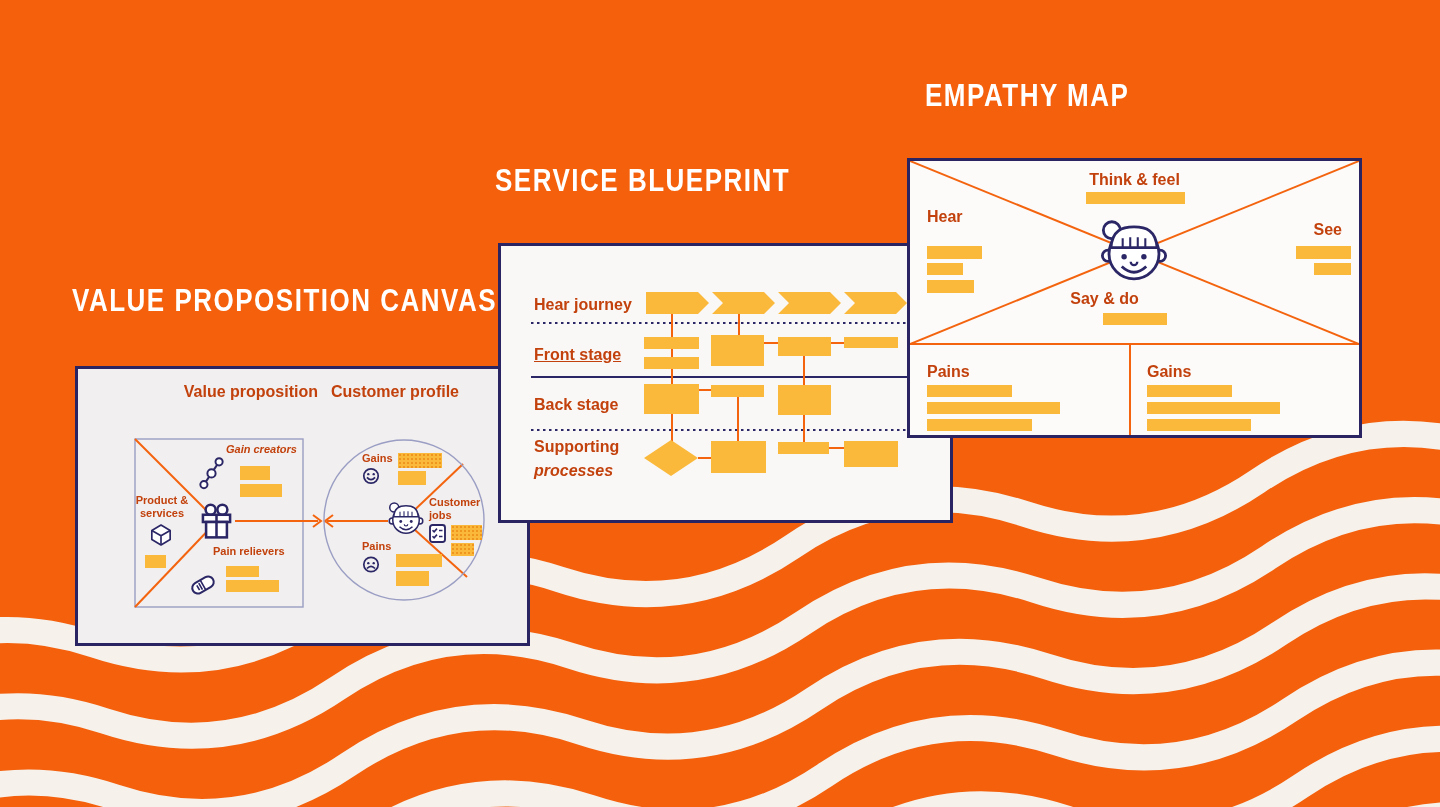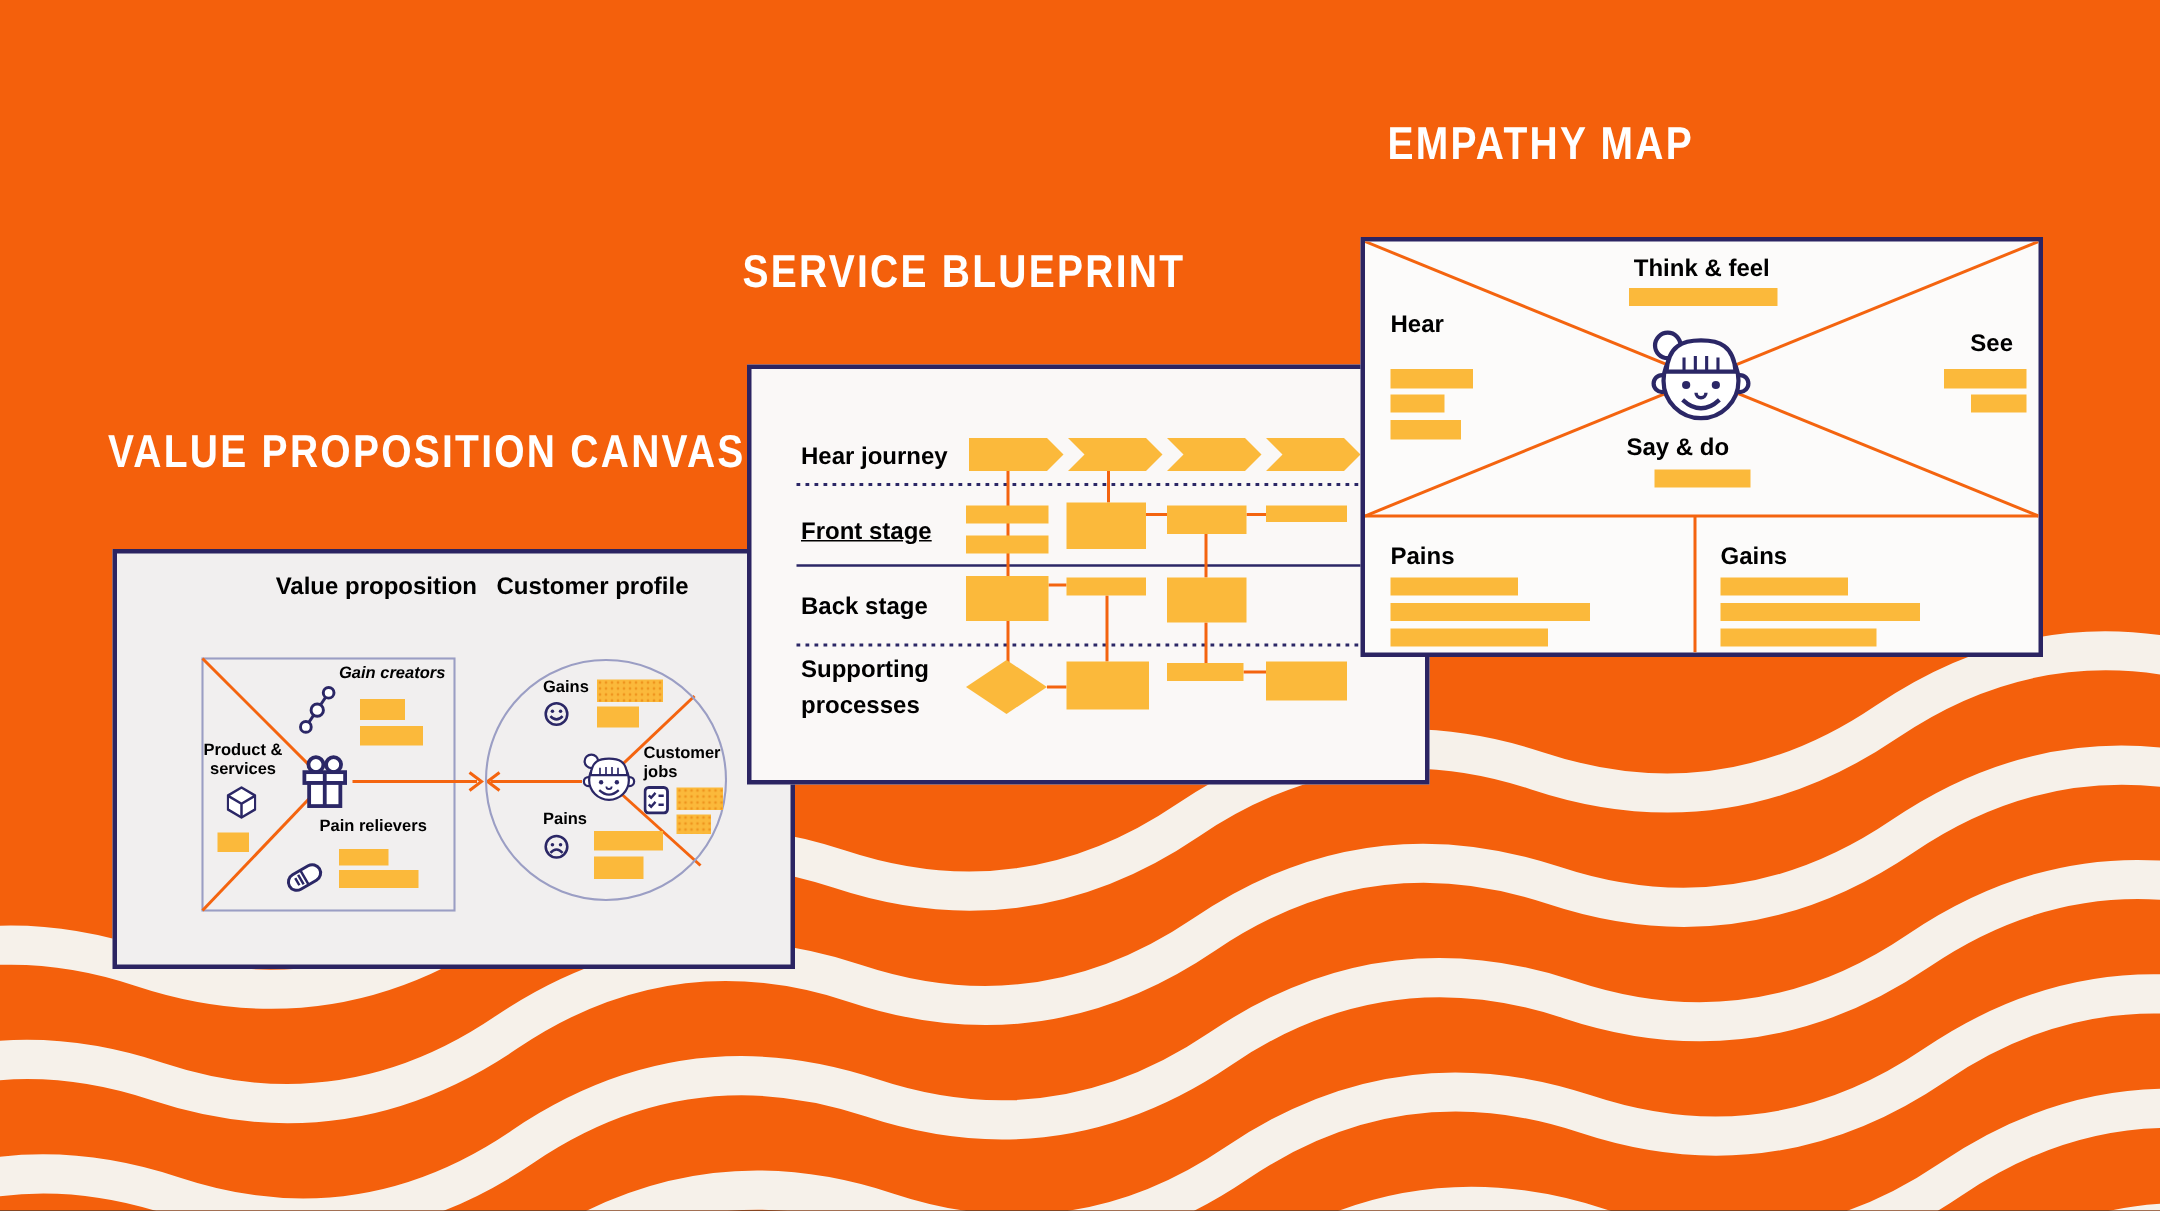--- a/index.html
+++ b/index.html
@@ -13,21 +13,21 @@
   .big-title{
     position:absolute;z-index:5;color:#FFFFFF;font-weight:700;
     font-size:26px;letter-spacing:1.5px;white-space:nowrap;
     transform:scaleY(1.18);transform-origin:0 0;
   }
   .card{
     position:absolute;width:455px;height:280px;z-index:2;
     border:3px solid #2B2462;box-sizing:border-box;
   }
   .card .overlay{position:absolute;left:0;top:0;z-index:1;}
-  .lbl{position:absolute;z-index:3;color:#000000;font-weight:700;line-height:1.15;}
+  .lbl{position:absolute;z-index:3;color:#c2410c;font-weight:700;line-height:1.15;}
   .lbl.h16{font-size:16px;}
   .lbl.h11{font-size:11px;}
   .bar{position:absolute;z-index:3;background:#FBB93B;}
   .bar.tex{
     background-image:radial-gradient(rgba(232,130,15,.65) 0.9px, transparent 1.1px);
     background-size:4px 4px;background-color:#FBB93B;
   }
   .icon{position:absolute;z-index:4;}
   .ctr{text-align:center;}
   .rt{text-align:right;}
@@ -246,21 +246,21 @@
         <rect x="277" y="196" width="51" height="12"></rect>
         <rect x="343" y="195" width="54" height="26"></rect>
       </g>
     </svg>
 
     <div class="lbl h16" style="left:33px;top:50px;">Hear journey</div>
     <div class="lbl h16" style="left:33px;top:100px;text-decoration:underline;">Front stage</div>
     <div class="lbl h16" style="left:33px;top:150px;">Back stage</div>
     <div class="lbl h16" style="left:33px;top:192px;">
       <span>Supporting</span><br>
-      <span style="display:inline-block;margin-top:6px;">processes</span>
+      <span style="display:inline-block;margin-top:6px;font-style:italic;">processes</span>
     </div>
   </div>
 
   <div class="big-title" style="left:925px;top:78px;">EMPATHY MAP</div>
 
   <div class="card" style="left:907px;top:158px;background:#FCFBFA;z-index:3;">
     <svg class="overlay" width="449" height="274" viewBox="0 0 449 274">
       <g stroke="#F4640F" stroke-width="2" fill="none">
         <line x1="0" y1="0" x2="449" y2="183"></line>
         <line x1="449" y1="0" x2="0" y2="183"></line>
@@ -278,21 +278,21 @@
     <div class="bar" style="left:17px;top:119px;width:47px;height:13px;"></div>
 
     <div class="lbl h16 rt" style="left:332px;top:60px;width:100px;">See</div>
     <div class="bar" style="left:386px;top:85px;width:55px;height:13px;"></div>
     <div class="bar" style="left:404px;top:102px;width:37px;height:12px;"></div>
 
     <svg class="icon" style="left:186px;top:57px;" width="76" height="66">
         <use href="#sym-girl-face"></use>
       </svg>
 
-    <div class="lbl h16 ctr" style="left:14px;top:129px;width:389px;">Say &amp; do</div>
+    <div class="lbl h16 ctr" style="left:0;top:129px;width:389px;">Say &amp; do</div>
     <div class="bar" style="left:193px;top:152px;width:64px;height:12px;"></div>
 
     <div class="lbl h16" style="left:17px;top:202px;">Pains</div>
     <div class="bar" style="left:17px;top:224px;width:85px;height:12px;"></div>
     <div class="bar" style="left:17px;top:241px;width:133px;height:12px;"></div>
     <div class="bar" style="left:17px;top:258px;width:105px;height:12px;"></div>
 
     <div class="lbl h16" style="left:237px;top:202px;">Gains</div>
     <div class="bar" style="left:237px;top:224px;width:85px;height:12px;"></div>
     <div class="bar" style="left:237px;top:241px;width:133px;height:12px;"></div>

